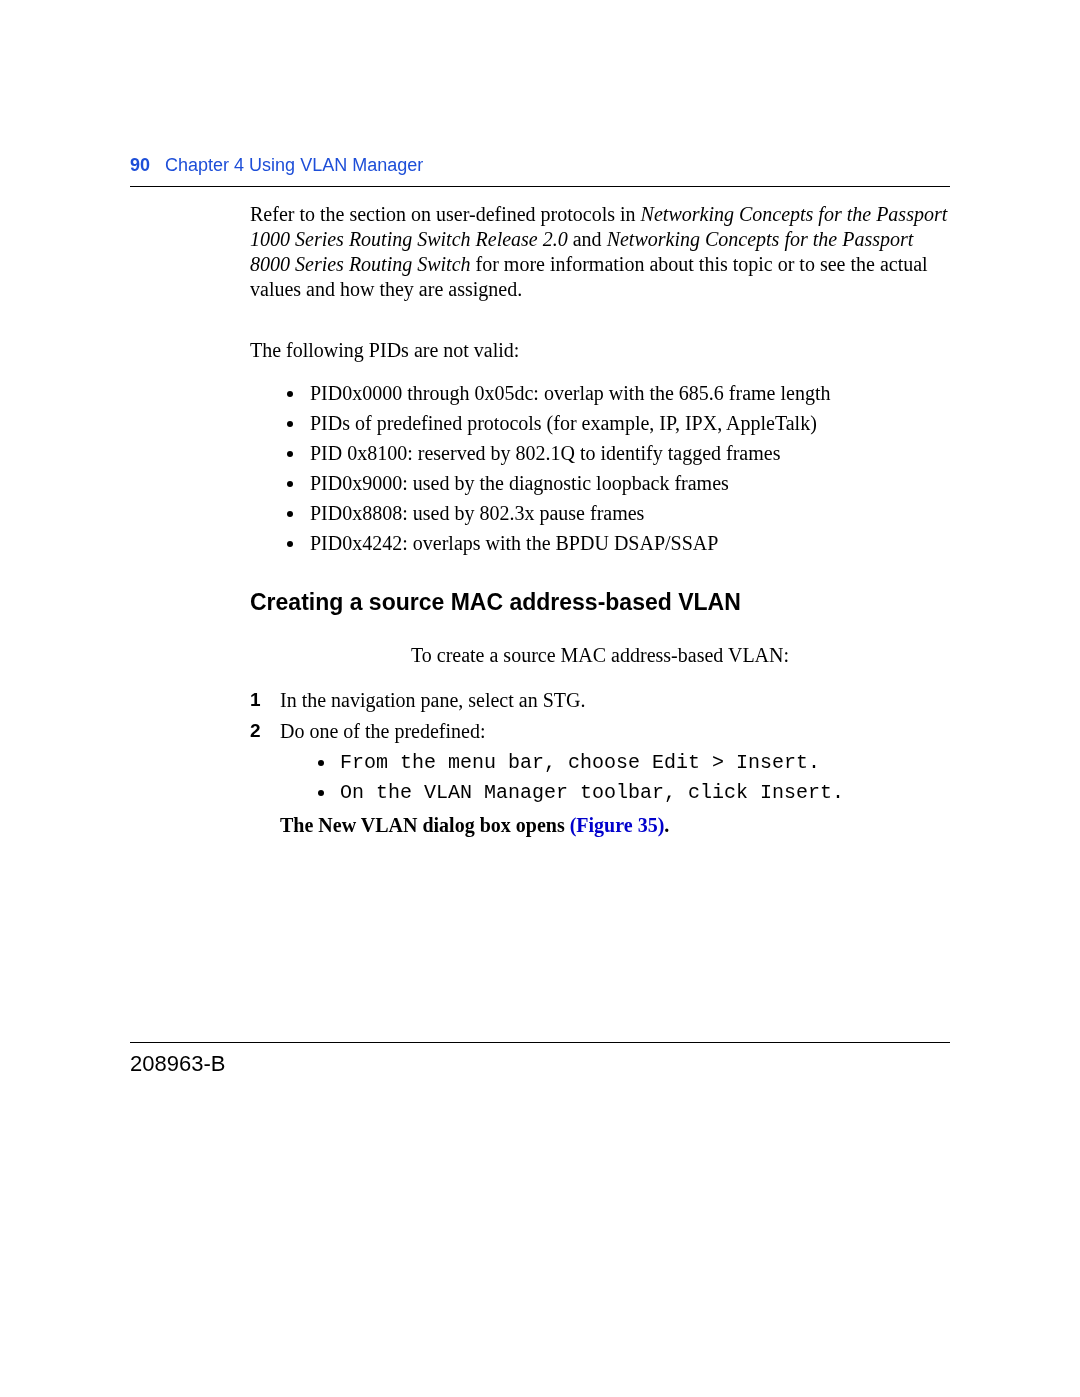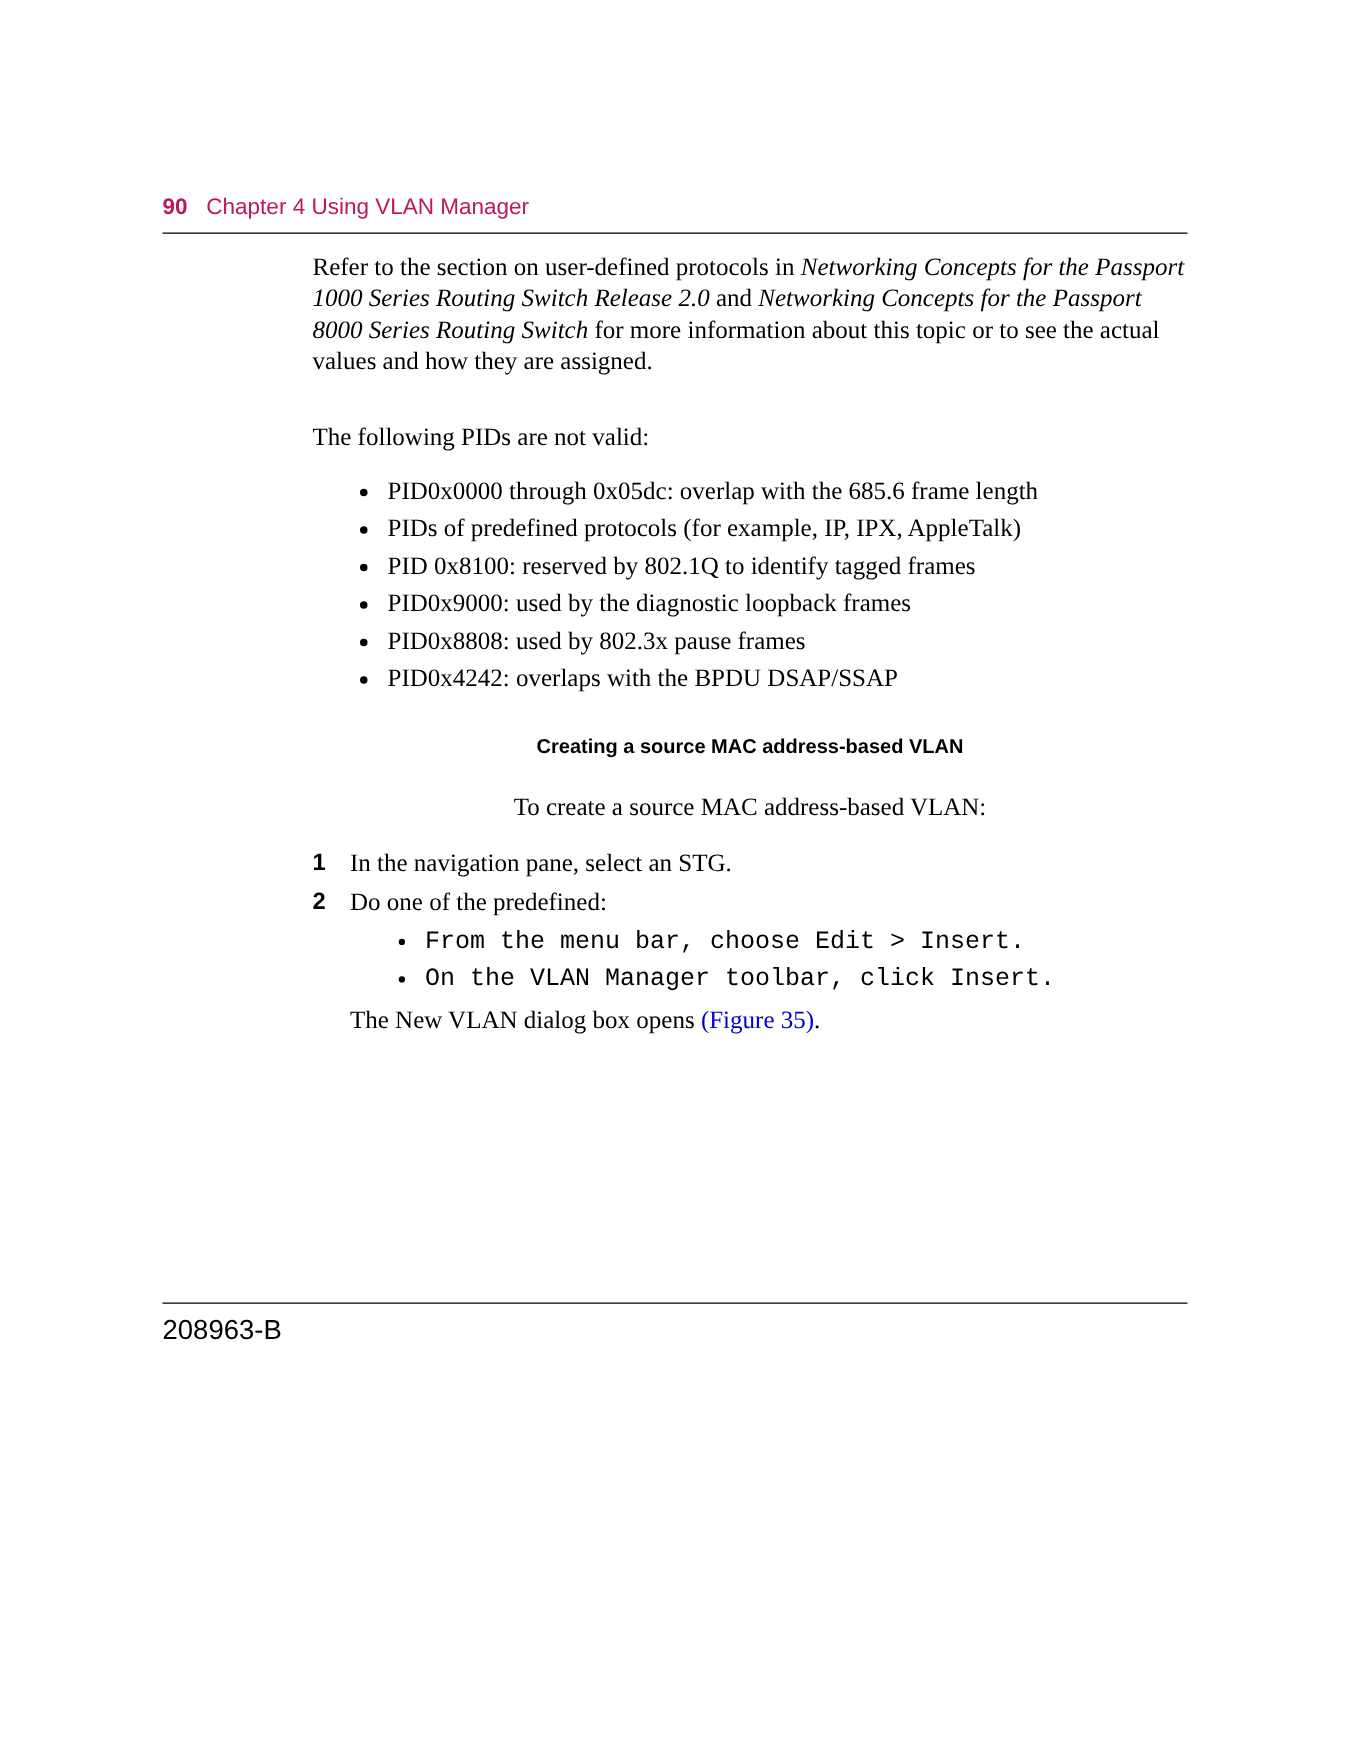--- a/index.html
+++ b/index.html
@@ -12,21 +12,21 @@
   .page {
     width: 1080px;
     height: 1397px;
     position: relative;
     box-sizing: border-box;
     padding: 155px 130px 0 130px;
   }
   .running-head {
     font-family: Arial, Helvetica, sans-serif;
     font-size: 18px;
-    color: #be185d;
+    color: #1d4ed8;
     padding-bottom: 10px;
     border-bottom: 1.5px solid #000;
   }
   .running-head .page-num {
     font-weight: bold;
   }
   .content-block {
     margin-left: 120px;
     margin-top: 15px;
     font-size: 20px;
@@ -43,23 +43,22 @@
     padding-left: 56px;
     margin: 0 0 32px 0;
   }
   ul.bullets li {
     margin-bottom: 5px;
     padding-left: 4px;
   }
   .h2 {
     font-family: Arial, Helvetica, sans-serif;
     font-weight: bold;
-    font-size: 16px;
+    font-size: 23px;
     margin: 8px 0 26px 0;
-    text-align: center;
   }
   .steps {
     margin-top: 4px;
   }
   .step {
     display: flex;
     align-items: flex-start;
     margin-bottom: 6px;
   }
   .step-num {
@@ -78,20 +77,21 @@
     padding-left: 56px;
     margin: 6px 0 4px 0;
     font-family: Liberation Mono, monospace;
   }
   ul.inner-bullets li {
     margin-bottom: 5px;
     padding-left: 4px;
   }
   .after-steps {
     margin-top: 8px;
+    font-weight: bold;
   }
   .link {
     color: #0000cc;
   }
   .footer {
     position: absolute;
     left: 130px;
     right: 130px;
     bottom: 320px;
     border-top: 1.5px solid #000;

